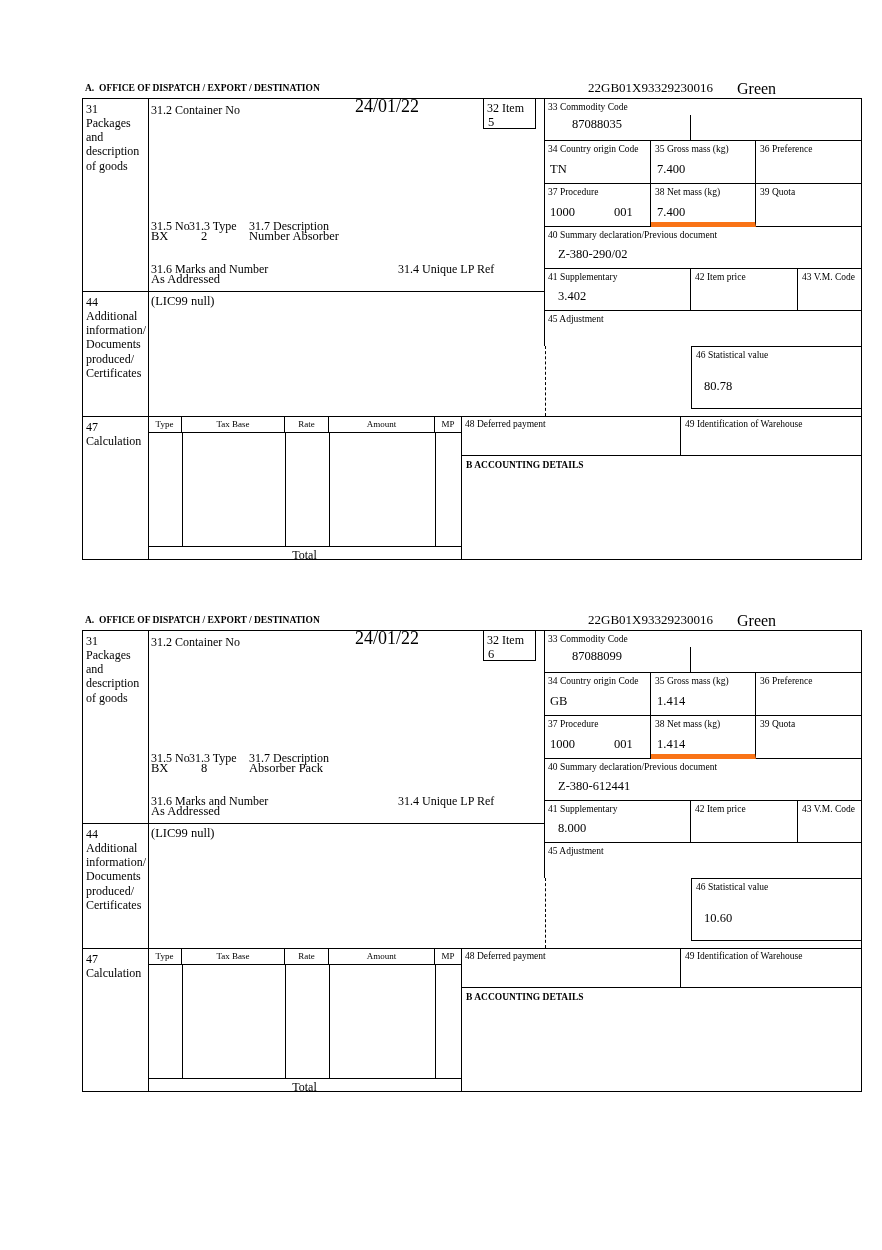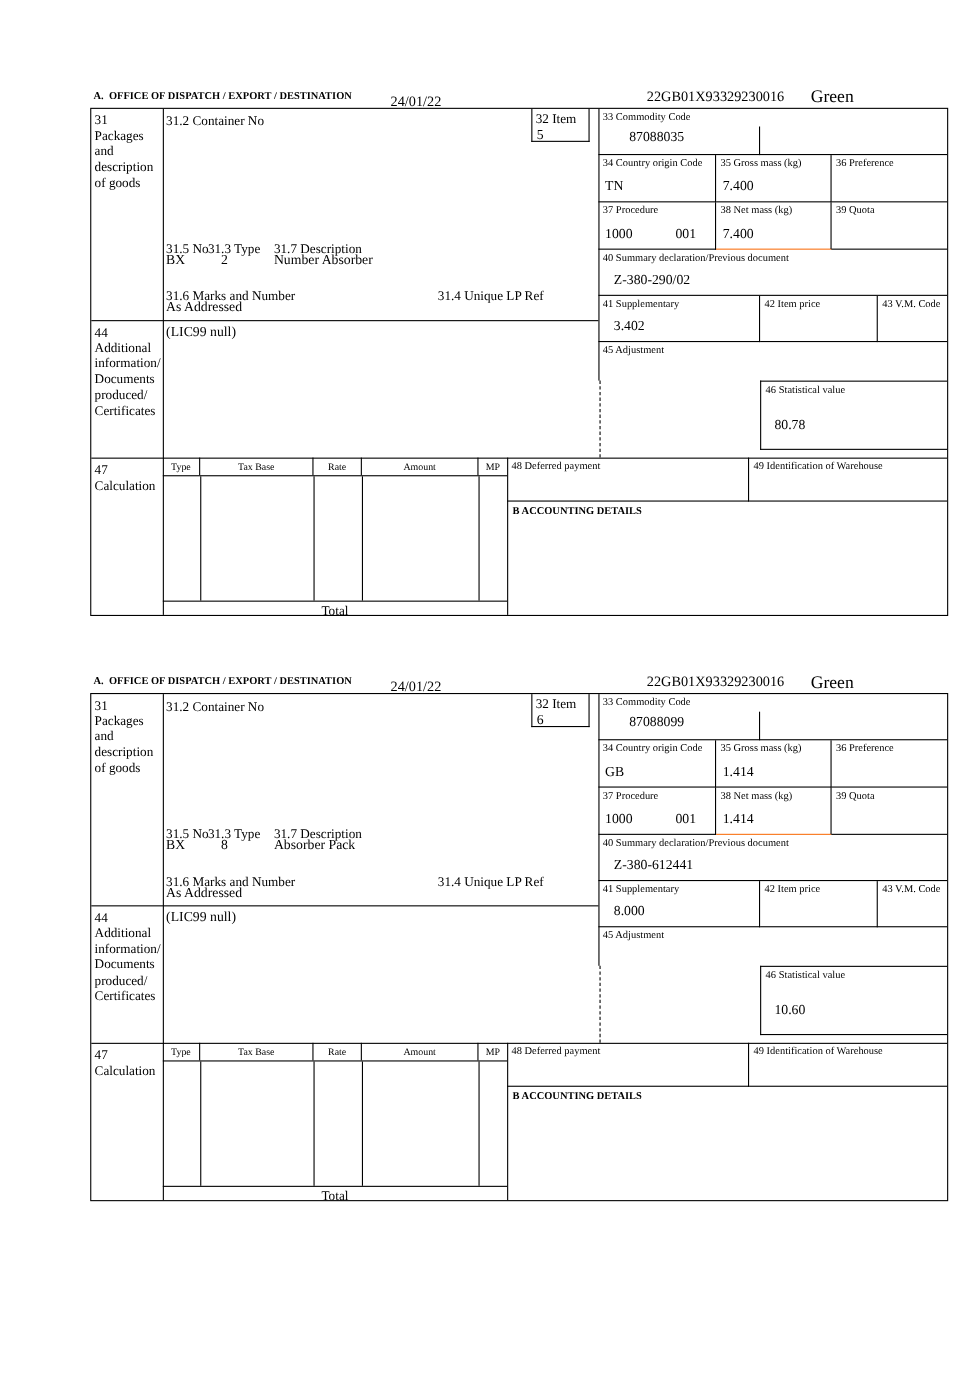--- a/index.html
+++ b/index.html
@@ -5,21 +5,21 @@
   *{margin:0;padding:0;box-sizing:border-box}
   html,body{width:882px;height:1250px;background:#fff}
   body{font-family:"Liberation Serif",serif;color:#000;position:relative}
   #page{position:relative;width:882px;height:1250px;background:#fff;overflow:hidden}
   .section{position:absolute;left:0;width:882px;height:532px}
   .abs{position:absolute}
   .lbl{font-size:12px;line-height:1.18}
   .val{font-size:12.5px;line-height:1.1;white-space:nowrap}
   .hdr{position:absolute;left:0;top:0;width:882px;height:18px}
   .hdr-office{position:absolute;left:85px;top:3px;font-size:9.5px;font-weight:bold;white-space:pre}
-  .hdr-date{position:absolute;left:355px;top:4px;font-size:13px}
+  .hdr-date{position:absolute;left:355px;top:16px;font-size:18px}
   .hdr-ref{position:absolute;left:588px;top:0;font-size:13px}
   .hdr-routing{position:absolute;left:737px;top:0;font-size:16px}
   .form{position:absolute;left:82px;top:18px;width:780px;height:462px;border:1px solid #000}
   .vl{width:0;border-left:1px solid #000}
   .hl{height:0;border-top:1px solid #000}
   .vl-dash{width:0;border-left:1px dashed #000}
   .lc-31{left:3px;top:3px;width:58px}
   .lc-44{left:3px;top:196px;width:56px}
   .lc-47{left:3px;top:321px;width:56px}
   .vl-left{left:65px;top:0;height:460px}
@@ -43,21 +43,21 @@
   .b44-val{left:68px;top:196px}
   .bx .bx-lbl{position:absolute;left:4px;top:3px;font-size:9.5px;white-space:nowrap}
   .bx .bx-val{position:absolute;left:6px;top:21px;font-size:12.5px;white-space:nowrap}
   .b33{left:461px;top:0;width:317px;height:42px;border-bottom:1px solid #000}
   .b33 .bx-val{left:28px;top:18px}
   .b33-tick{position:absolute;left:146px;top:16px;height:26px;width:0;border-left:1px solid #000}
   .b34{left:461px;top:42px;width:107px;height:43px;border-right:1px solid #000;border-bottom:1px solid #000}
   .b35{left:568px;top:42px;width:105px;height:43px;border-right:1px solid #000;border-bottom:1px solid #000}
   .b36{left:673px;top:42px;width:105px;height:43px;border-bottom:1px solid #000}
   .b37{left:461px;top:85px;width:107px;height:43px;border-right:1px solid #000;border-bottom:1px solid #000}
-  .b38{left:568px;top:85px;width:105px;height:43px;border-right:1px solid #000;border-bottom:1px solid #f97316}
+  .b38{left:568px;top:85px;width:105px;height:43px;border-right:1px solid #000;border-bottom:5px solid #f97316}
   .b39{left:673px;top:85px;width:105px;height:43px;border-bottom:1px solid #000}
   .b40{left:461px;top:128px;width:317px;height:42px;border-bottom:1px solid #000}
   .b40 .bx-val{left:14px;top:20px}
   .b41{left:461px;top:170px;width:147px;height:42px;border-right:1px solid #000;border-bottom:1px solid #000}
   .b41 .bx-val{left:14px;top:20px}
   .b42{left:608px;top:170px;width:107px;height:42px;border-right:1px solid #000;border-bottom:1px solid #000}
   .b43{left:715px;top:170px;width:63px;height:42px;border-bottom:1px solid #000}
   .b45{left:461px;top:212px;width:317px;height:35px}
   .b46{left:608px;top:247px;width:170px;height:63px;border-top:1px solid #000;border-left:1px solid #000;border-bottom:1px solid #000}
   .b46 .bx-val{left:12px;top:32px}

